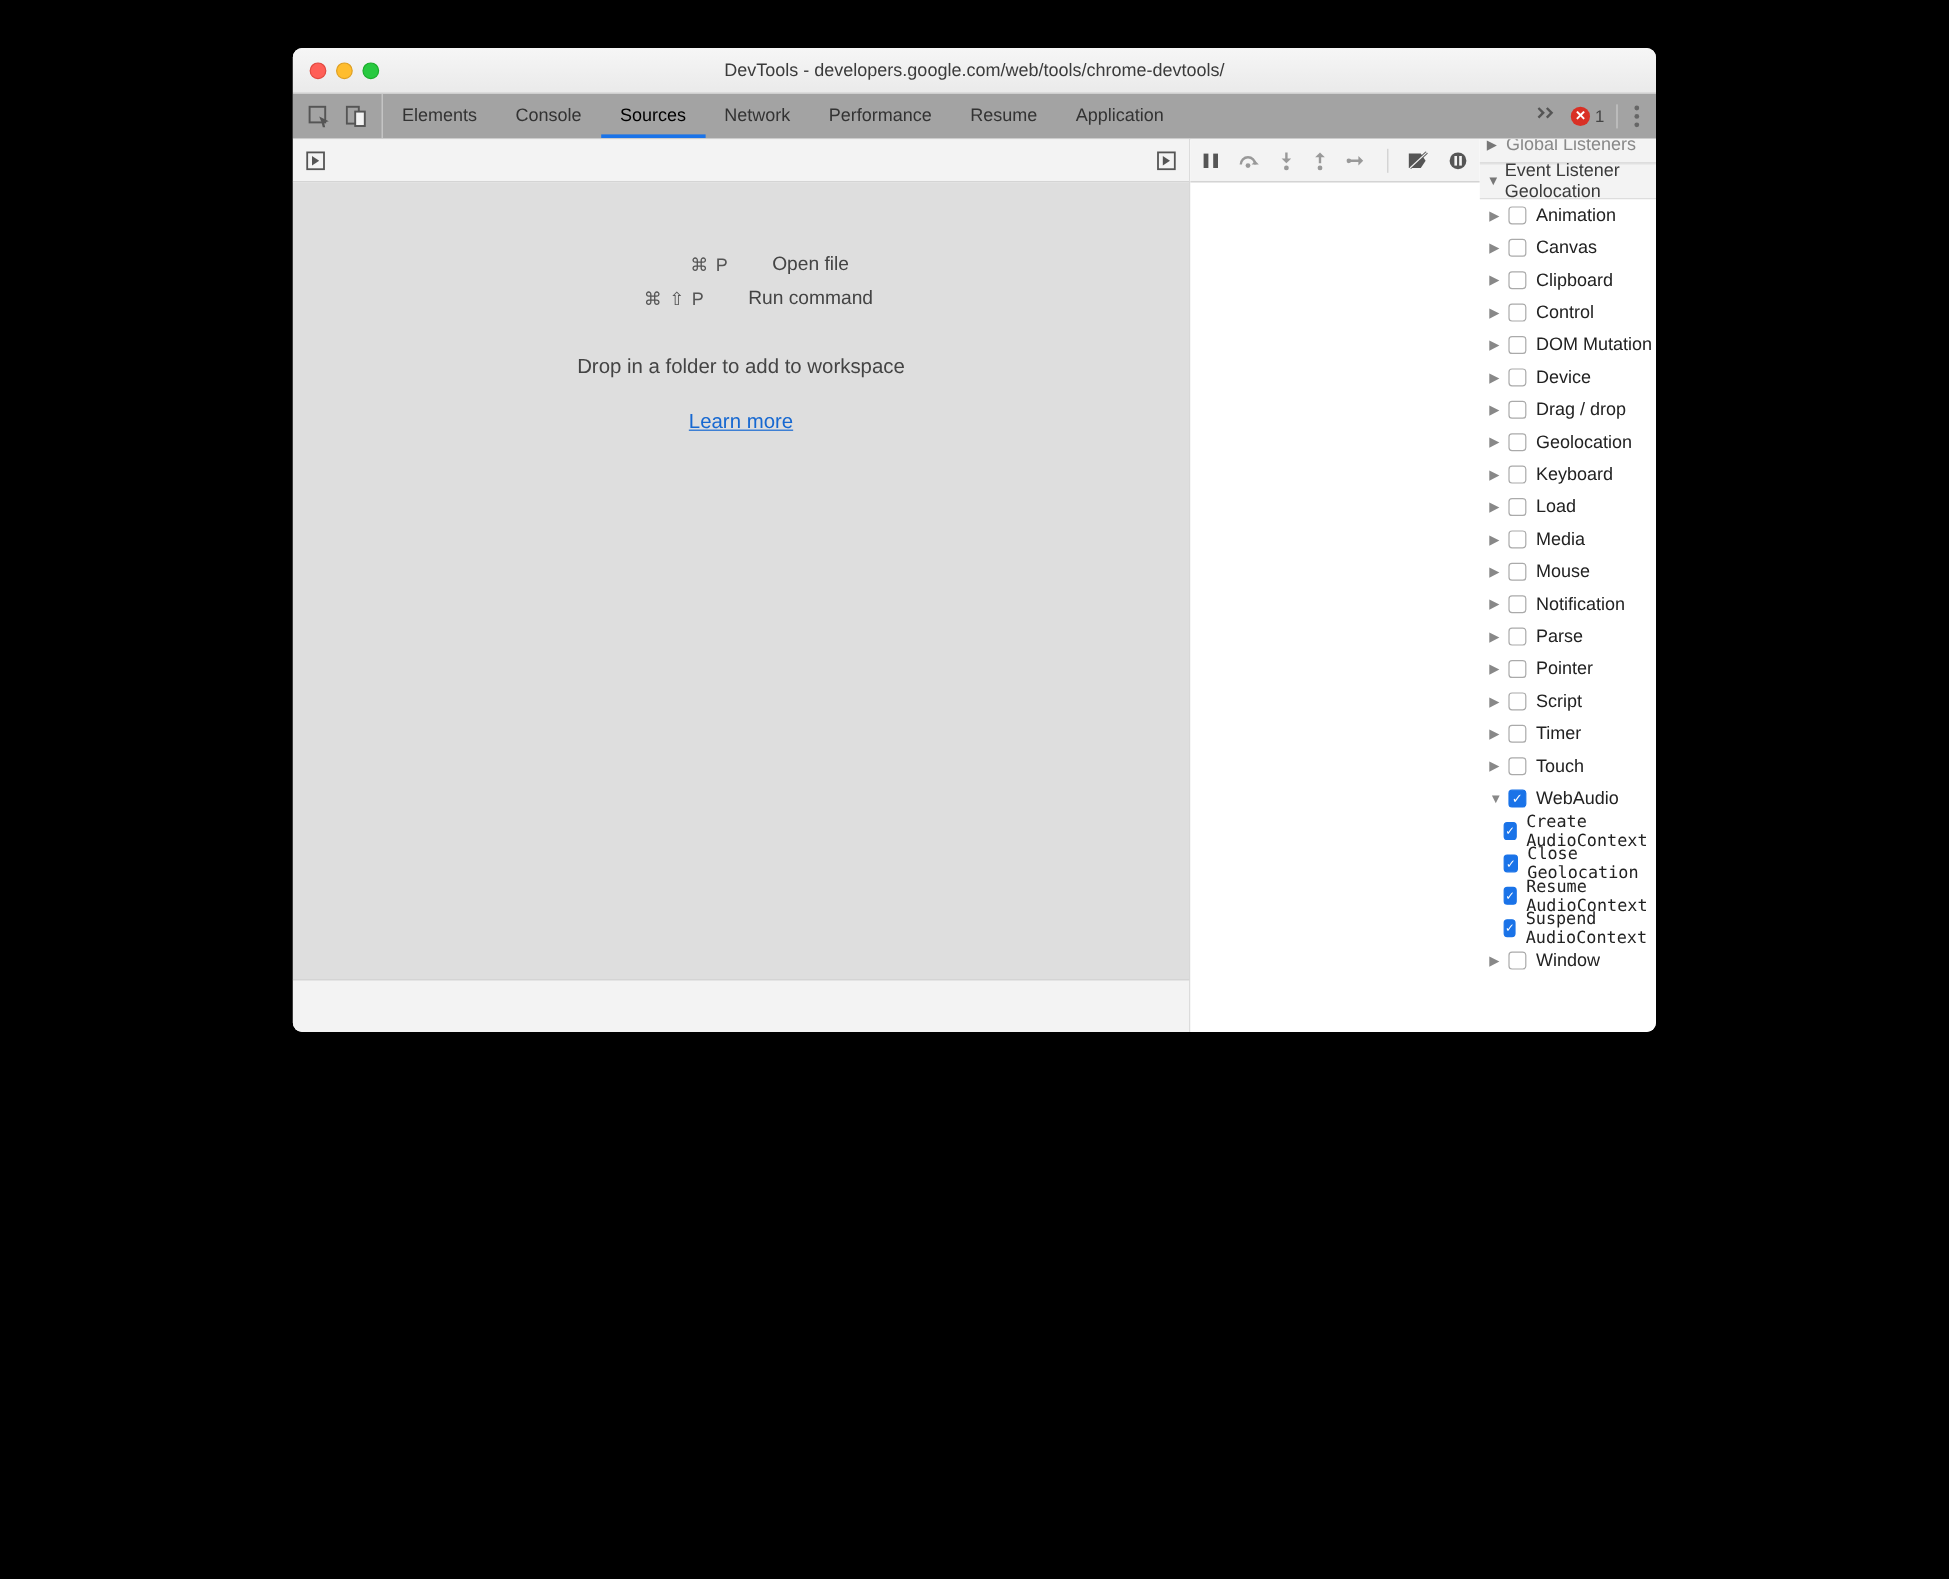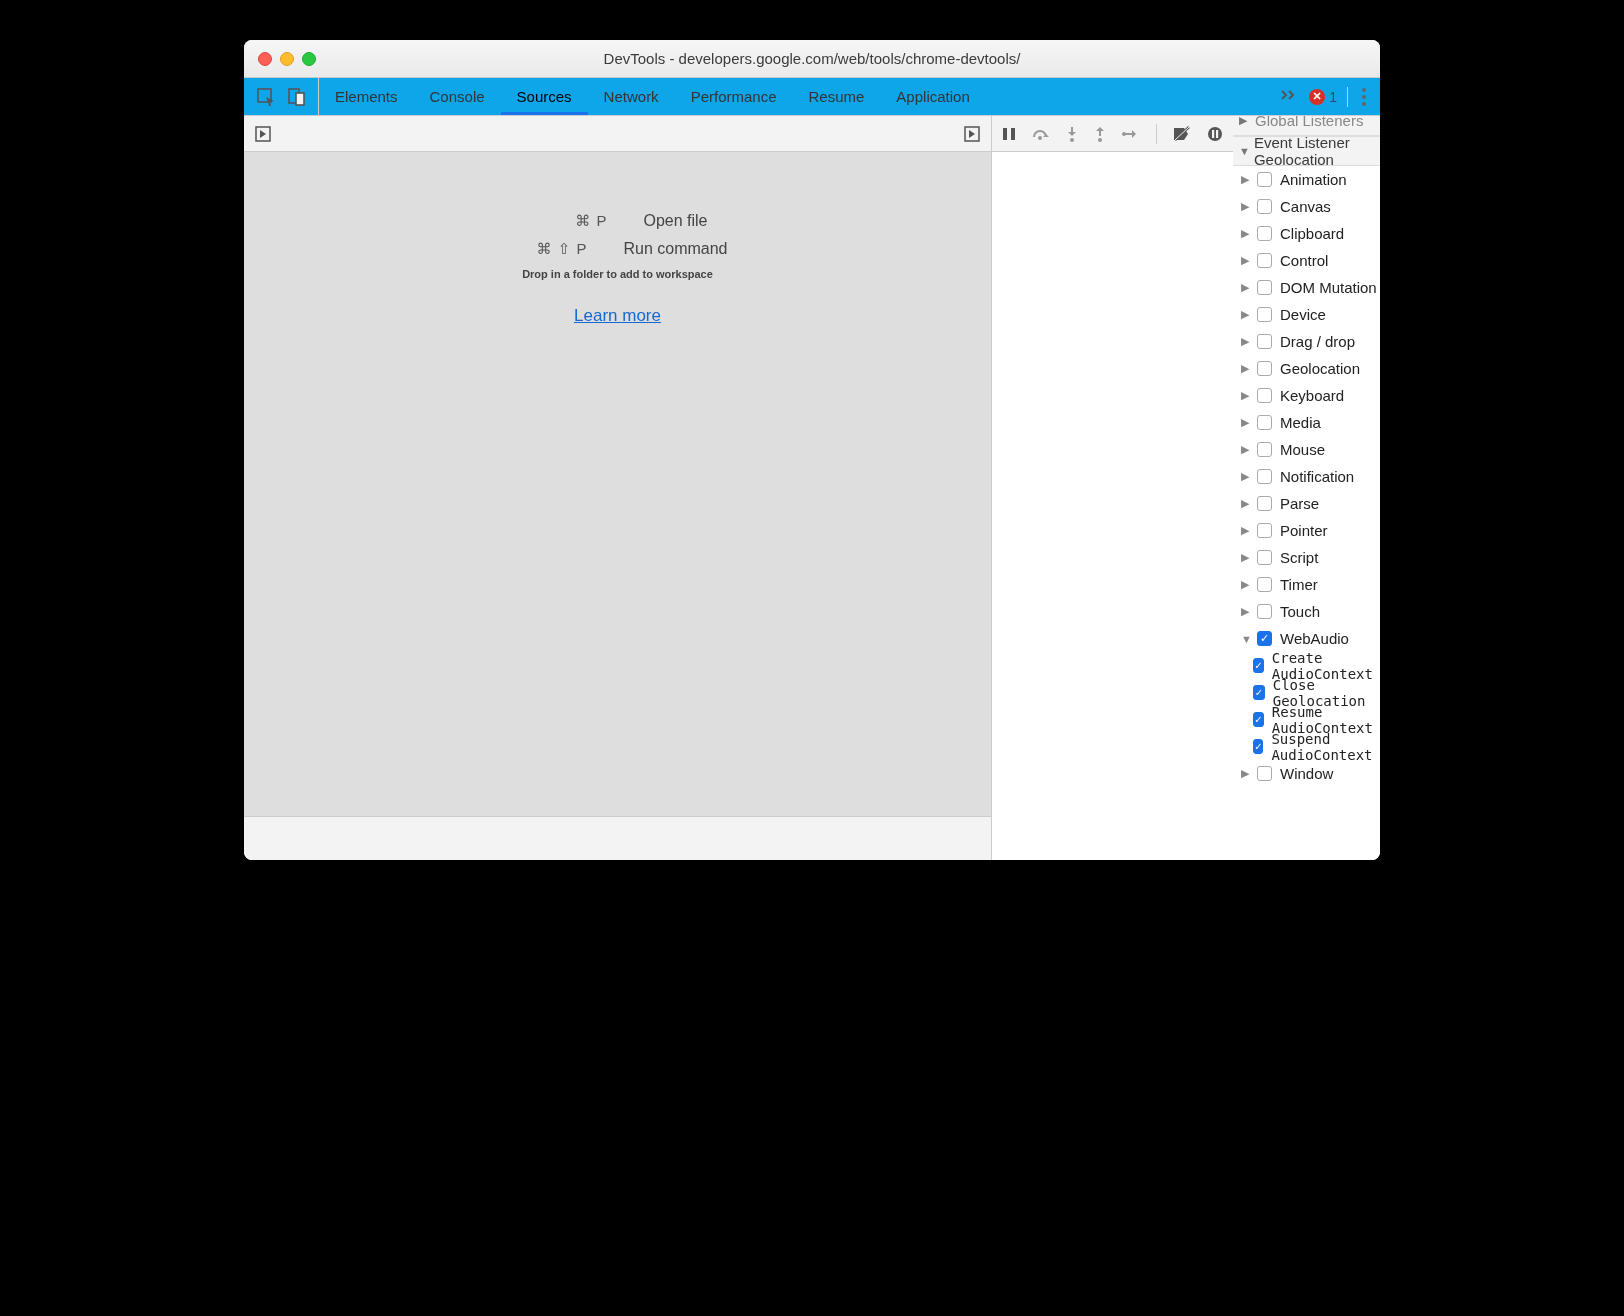--- a/index.html
+++ b/index.html
@@ -42,21 +42,21 @@
     text-align: center;
     font-size: 15px;
     color: #3b3b3b;
     pointer-events: none;
   }
   .tabs-row {
     height: 38px;
     border-bottom: 1px solid #ccc;
     display: flex;
     align-items: stretch;
-    background: #0ea5e9;
+    background: #a3a3a3;
   }
   .tabs-left {
     display: flex; align-items: center; gap: 12px; padding: 0 12px;
     border-right: 1px solid #ccc;
   }
   .tabs-left svg { display:block; }
   .tabs {
     display: flex; align-items: stretch; flex: 1;
   }
   .tab {
@@ -98,21 +98,21 @@
   }
   .empty-area {
     flex:1; background: #dedede;
     display:flex; flex-direction:column; justify-content:flex-start; align-items:center;
     padding-top: 60px;
     color:#444; font-size:16px;
   }
   .hint-row { display:flex; gap:36px; margin-bottom: 10px; }
   .hint-keys { min-width: 80px; text-align:right; font-size:15px; color:#555; letter-spacing:1px; }
   .hint-label { font-size:16px; color:#444; }
-  .drop-text { font-size:11px; color:#444;font-weight:bold; }
+  .drop-text { margin-top: 28px; font-size:17px; color:#444; }
   .learn-link { margin-top: 26px; color:#1668d1; text-decoration:underline; font-size:17px; cursor:pointer; }
   .bottom-strip { height: 44px; background:#f3f3f3; border-top:1px solid #ccc; }
 
   .right-pane {
     width: 388px; display:flex; flex-direction:row; background:#fff; min-height:0;
   }
   .debug-bar {
     height: 36px; border-bottom:1px solid #ccc; background:#f3f3f3;
     display:flex; align-items:center; padding:0 10px; gap:16px;
   }
@@ -341,20 +341,25 @@
               <span>Geolocation</span>
             </div>
             <div class="cat">
               <span class="tri right"></span>
               <span class="cbx"></span>
               <span>Keyboard</span>
             </div>
             <div class="cat">
               <span class="tri right"></span>
               <span class="cbx"></span>
+              <span>Load</span>
+            </div>
+            <div class="cat">
+              <span class="tri right"></span>
+              <span class="cbx"></span>
               <span>Media</span>
             </div>
             <div class="cat">
               <span class="tri right"></span>
               <span class="cbx"></span>
               <span>Mouse</span>
             </div>
             <div class="cat">
               <span class="tri right"></span>
               <span class="cbx"></span>

